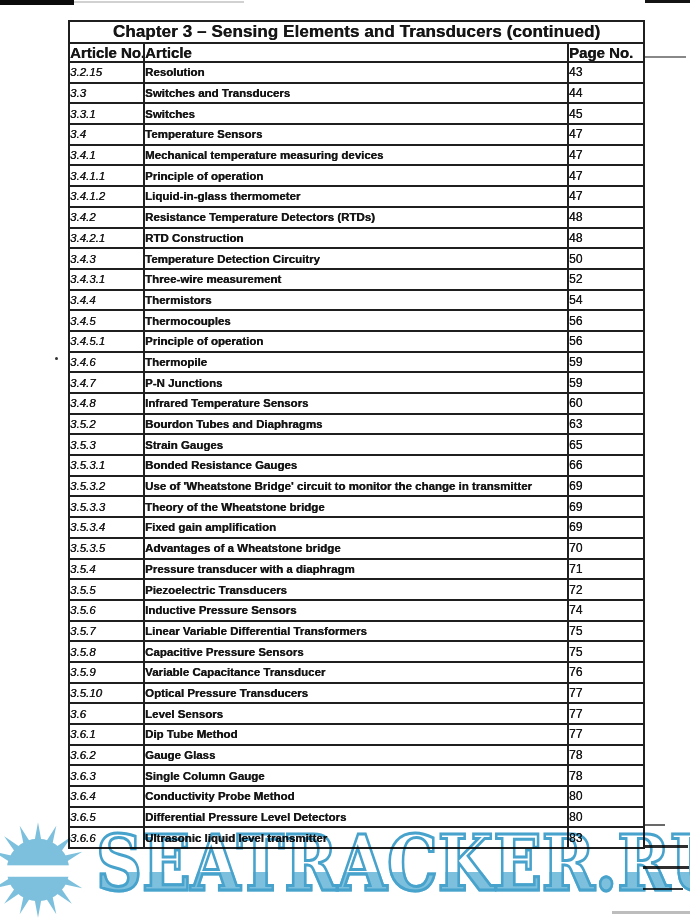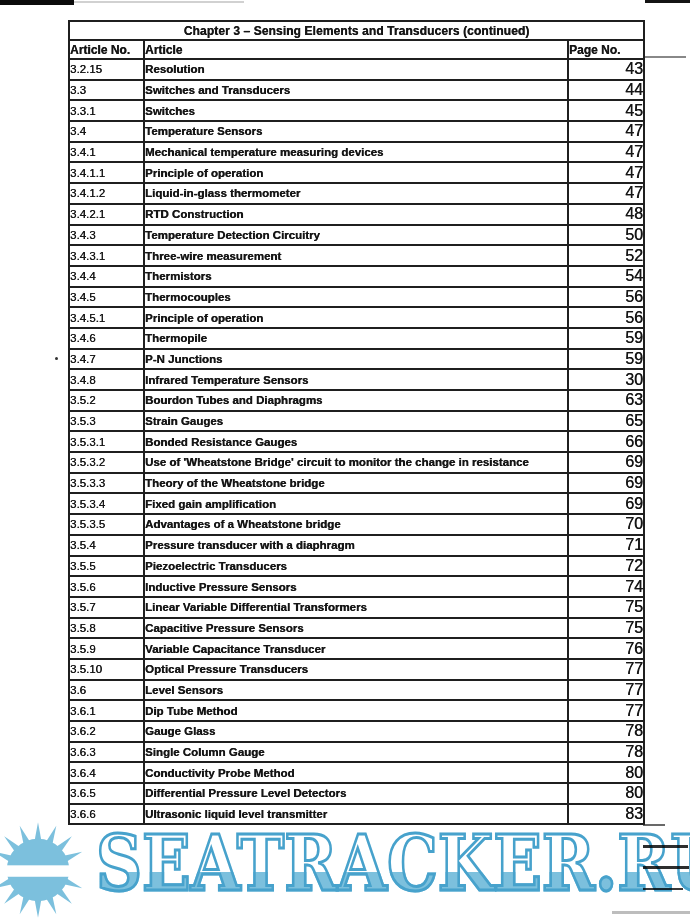--- a/index.html
+++ b/index.html
@@ -17,31 +17,31 @@
   table.toc th, table.toc td{
     border:2px solid #1f1f1f;
     color:#161616;
     text-shadow:0.35px 0 0 currentColor; 
     vertical-align:middle;
     padding:0;
     overflow:hidden;
     white-space:nowrap;
   }
   th.chapter{
-    height:17px;font-size:12px;font-weight:bold;text-align:center;
+    height:17px;font-size:17px;font-weight:bold;text-align:center;
     letter-spacing:.1px;
   }
-  tr.colhead th{height:17px;font-size:12px;font-weight:bold;text-align:left;}
+  tr.colhead th{height:17px;font-size:15px;font-weight:bold;text-align:left;}
   th.h-no{padding-left:9px;}
   th.h-article{padding-left:12px;margin-left:44px;}
   th.h-page{text-align:right;padding-right:2px;margin-top:20px;}
   tbody td{height:18.7px;font-size:11.5px;}
-  td.c-no{padding-left:9px;}
+  td.c-no{padding-left:9px;font-style:italic;}
   td.c-article{padding-left:12px;font-weight:bold;}
-  td.c-page{text-align:right;font-size:16px;}
+  td.c-page{text-align:left;font-size:12px;}
   
   .watermark{
     position:absolute;inset:0;pointer-events:none;
     mix-blend-mode:multiply;z-index:5;
   }
   .wm-sun{position:absolute;left:-14px;top:818px;width:104px;height:104px;}
   .wm-text{
     position:absolute;left:96px;top:826px;
     font-family:"DejaVu Serif","Liberation Serif",serif;
     font-weight:bold;font-size:76px;line-height:1;
@@ -131,20 +131,25 @@
     <td class="c-page">47</td>
   </tr>
 
   <tr>
     <td class="c-no">3.4.1.2</td>
     <td class="c-article">Liquid-in-glass thermometer</td>
     <td class="c-page">47</td>
   </tr>
 
 
+  <tr>
+    <td class="c-no">3.4.2</td>
+    <td class="c-article">Resistance Temperature Detectors (RTDs)</td>
+    <td class="c-page">48</td>
+  </tr>
 
   <tr>
     <td class="c-no">3.4.2.1</td>
     <td class="c-article">RTD Construction</td>
     <td class="c-page">48</td>
   </tr>
 
   <tr>
     <td class="c-no">3.4.3</td>
     <td class="c-article">Temperature Detection Circuitry</td>
@@ -183,21 +188,21 @@
 
   <tr>
     <td class="c-no">3.4.7</td>
     <td class="c-article">P-N Junctions</td>
     <td class="c-page">59</td>
   </tr>
 
   <tr>
     <td class="c-no">3.4.8</td>
     <td class="c-article">Infrared Temperature Sensors</td>
-    <td class="c-page">30</td>
+    <td class="c-page">60</td>
   </tr>
 
 
 
   <tr>
     <td class="c-no">3.5.2</td>
     <td class="c-article">Bourdon Tubes and Diaphragms</td>
     <td class="c-page">63</td>
   </tr>
 
@@ -208,21 +213,21 @@
   </tr>
 
   <tr>
     <td class="c-no">3.5.3.1</td>
     <td class="c-article">Bonded Resistance Gauges</td>
     <td class="c-page">66</td>
   </tr>
 
   <tr>
     <td class="c-no">3.5.3.2</td>
-    <td class="c-article">Use of 'Wheatstone Bridge' circuit to monitor the change in resistance</td>
+    <td class="c-article">Use of 'Wheatstone Bridge' circuit to monitor the change in transmitter</td>
     <td class="c-page">69</td>
   </tr>
 
   <tr>
     <td class="c-no">3.5.3.3</td>
     <td class="c-article">Theory of the Wheatstone bridge</td>
     <td class="c-page">69</td>
   </tr>
 
   <tr>

